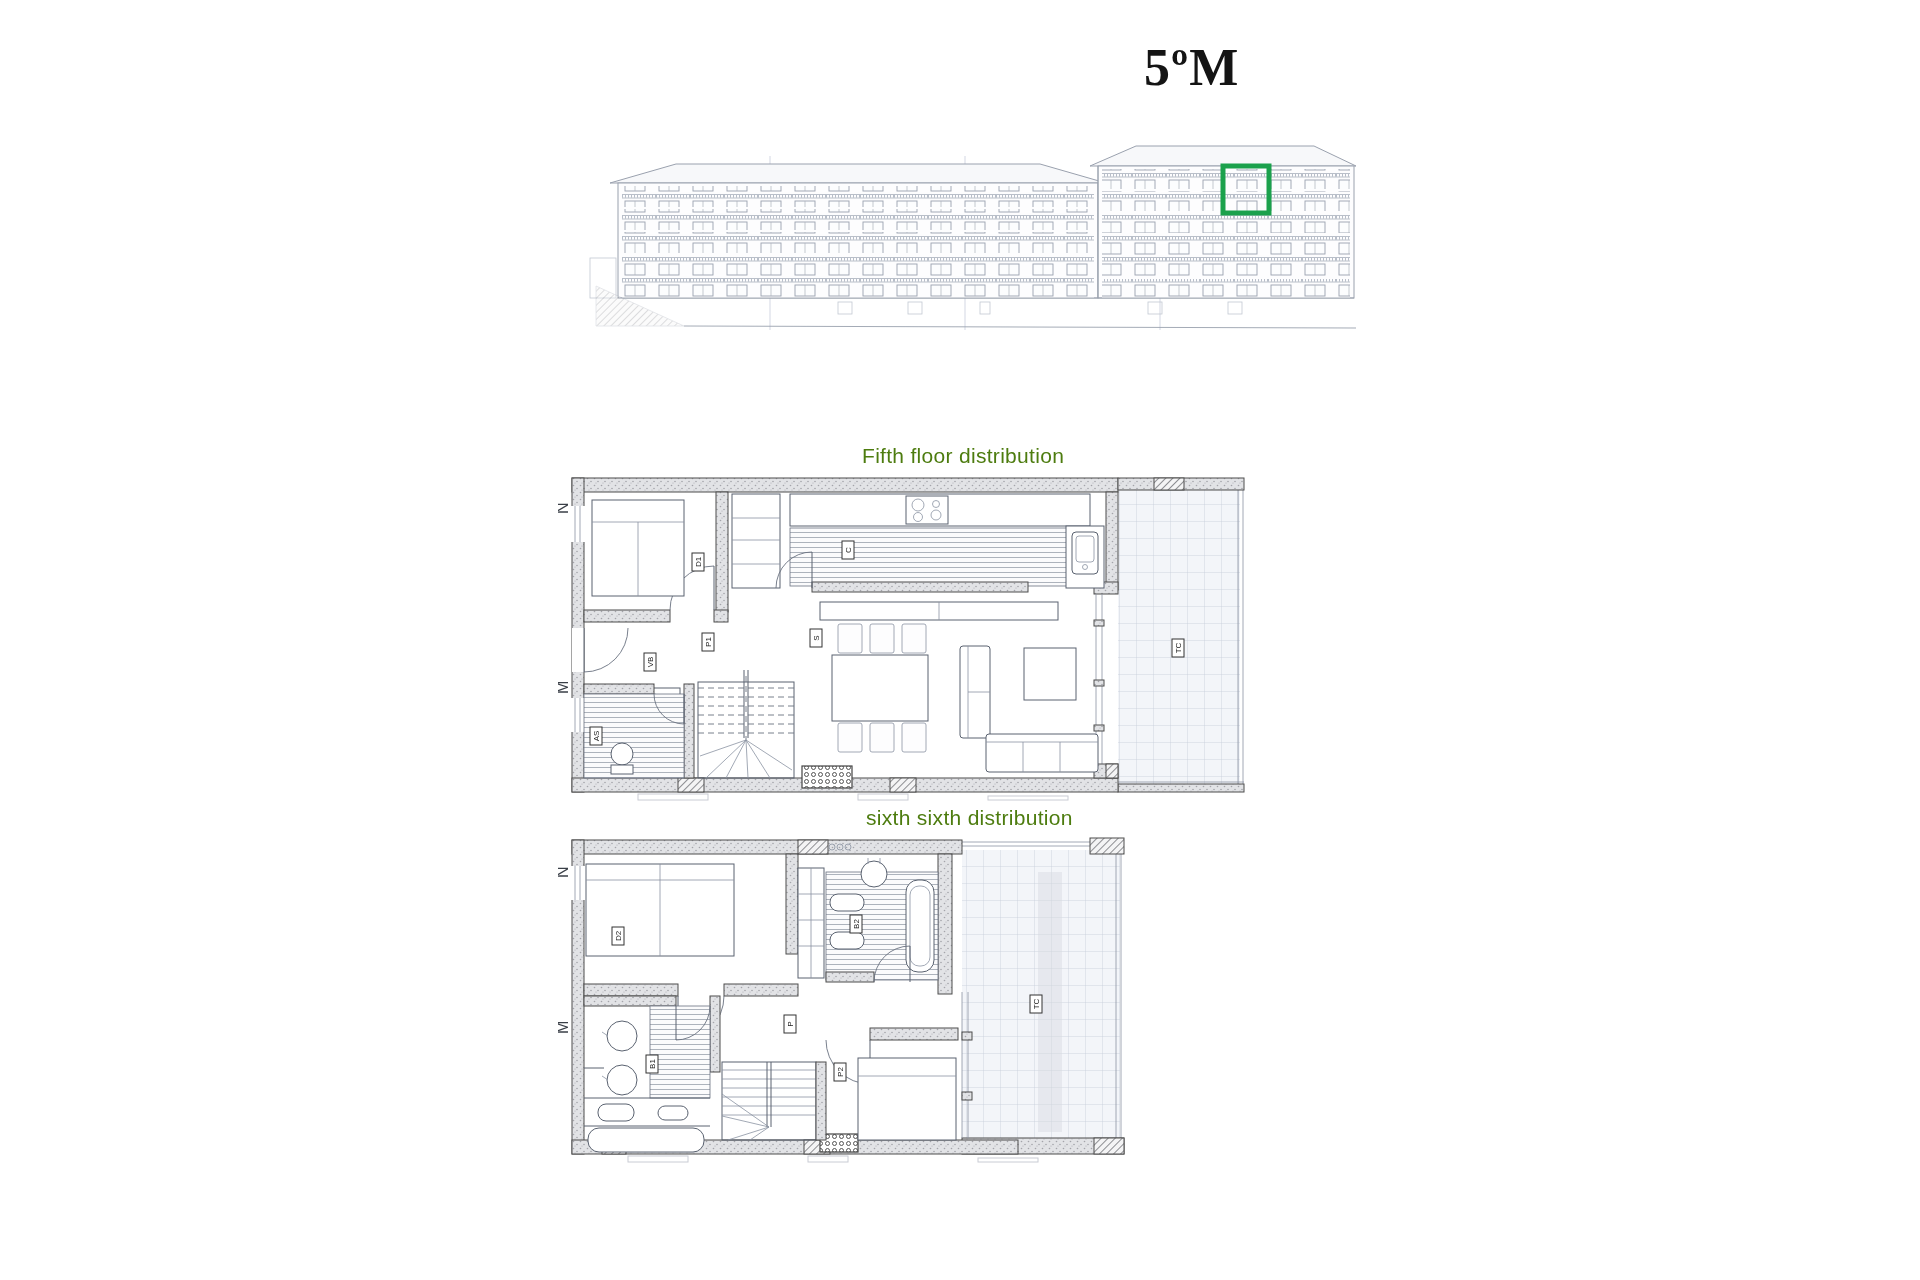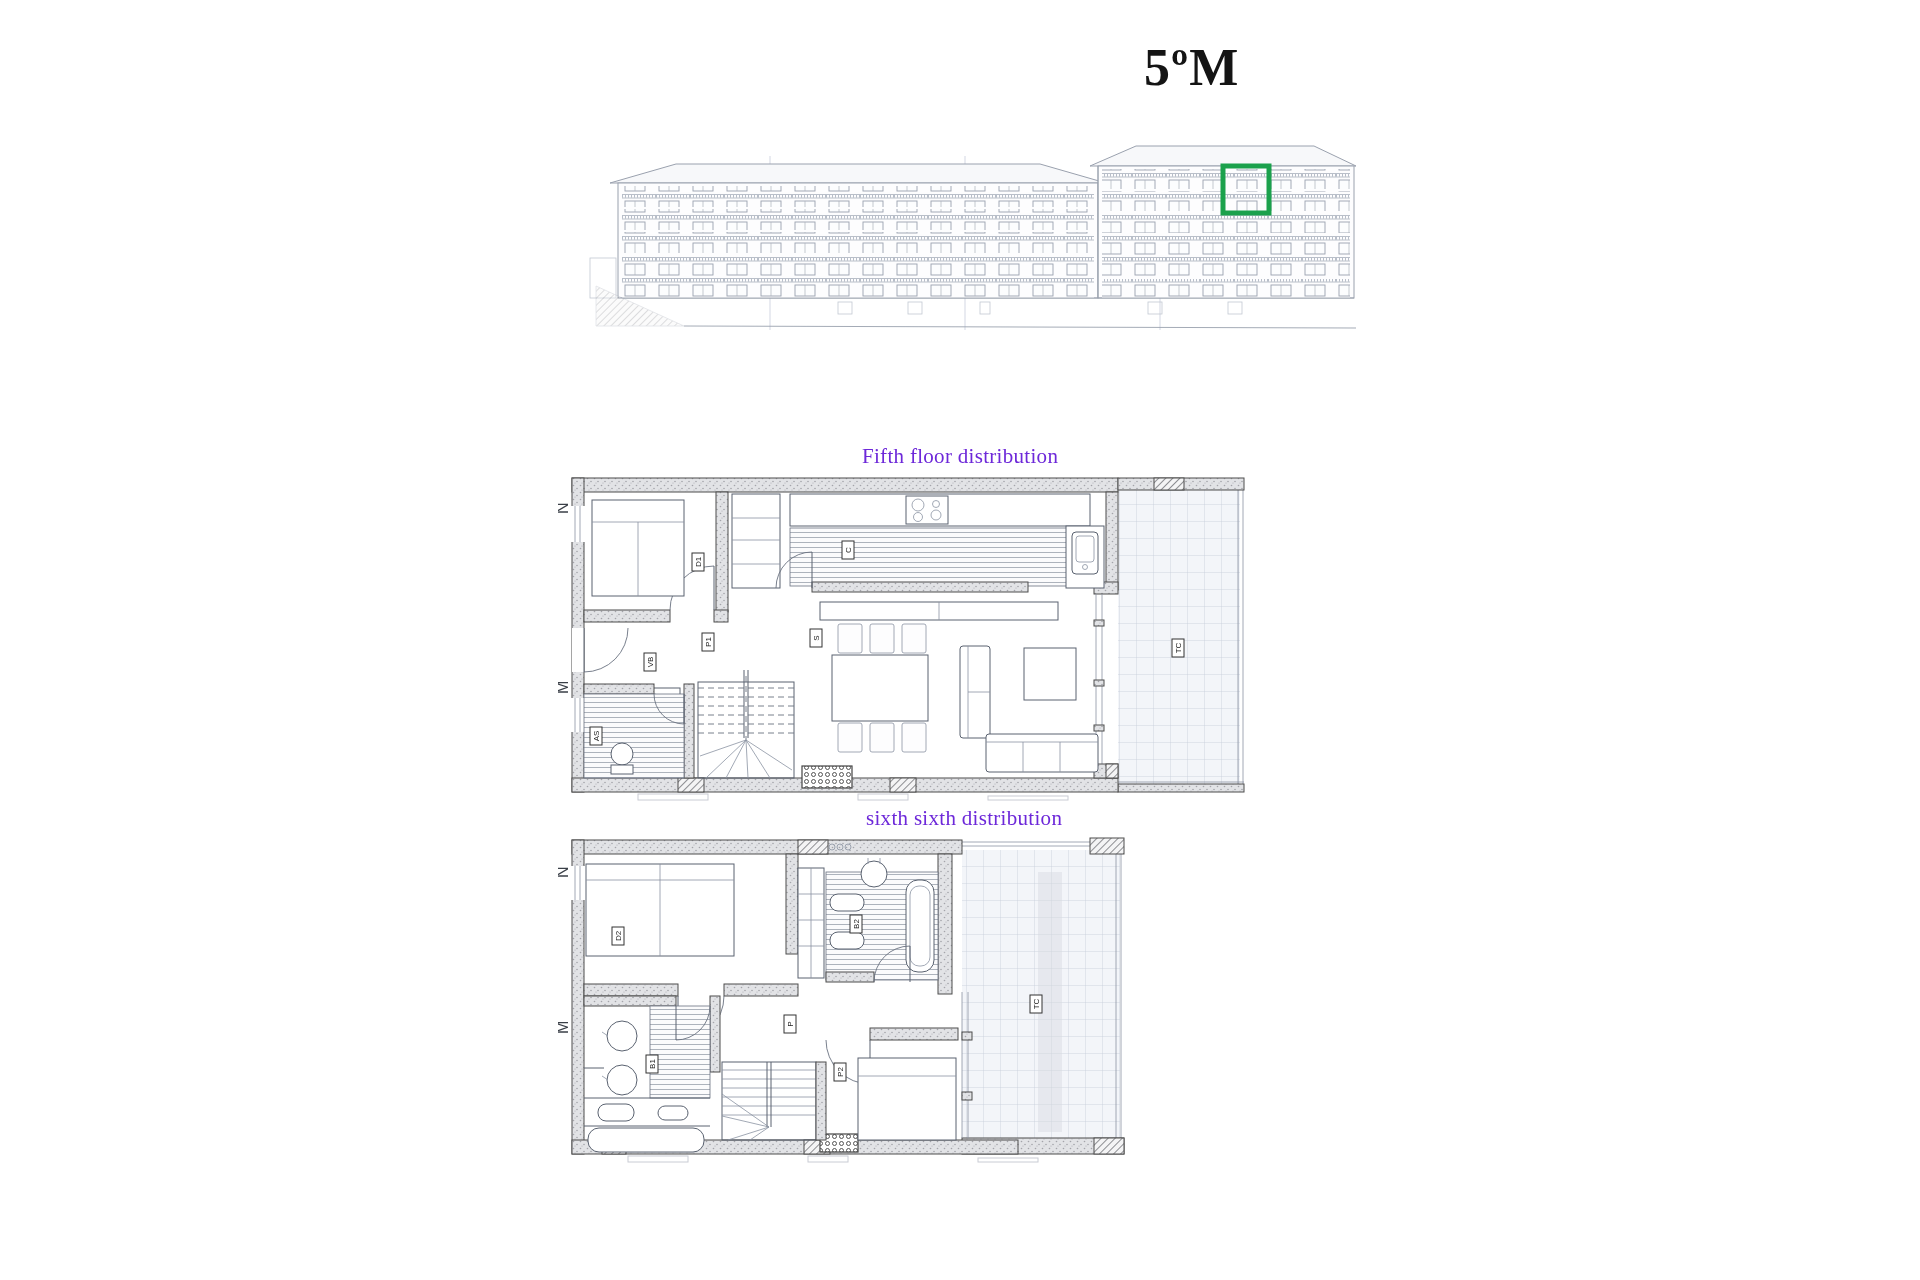--- a/index.html
+++ b/index.html
@@ -1,20 +1,20 @@
 <!DOCTYPE html>
 <html><head>
 <meta charset="utf-8">
 <style>
   html,body{margin:0;padding:0;background:#ffffff;width:1920px;height:1280px;overflow:hidden;
     font-family:"Liberation Sans",sans-serif;}
   .sheet{position:relative;width:1920px;height:1280px;background:#ffffff;padding-left:9px;}
   .title{position:absolute;left:1144px;top:38px;font-family:"Liberation Serif",serif;
     font-weight:700;font-size:52px;color:#141414;letter-spacing:1px;}
-  .floor-heading{position:absolute;font-size:21px;color:#6d28d9;letter-spacing:.3px;font-family:Liberation Serif, serif;}
+  .floor-heading{position:absolute;font-size:21px;color:#4d7c0f;letter-spacing:.3px;}
   .heading-fifth{left:862px;top:444px;}
   .heading-sixth{left:866px;top:806px;}
   svg{position:absolute;}
   
   .w{fill:url(#stip);stroke:#4d4d4d;stroke-width:1;}
   .hat{fill:url(#hat);stroke:#4d4d4d;stroke-width:1;}
   .fn{fill:#ffffff;stroke:#5a6270;stroke-width:1;}
   .fnt{fill:#fdfdfe;stroke:#8a93a2;stroke-width:.8;}
   .ln{fill:none;stroke:#5a6270;stroke-width:1;}
   .thin{fill:none;stroke:#8a93a2;stroke-width:.8;}

